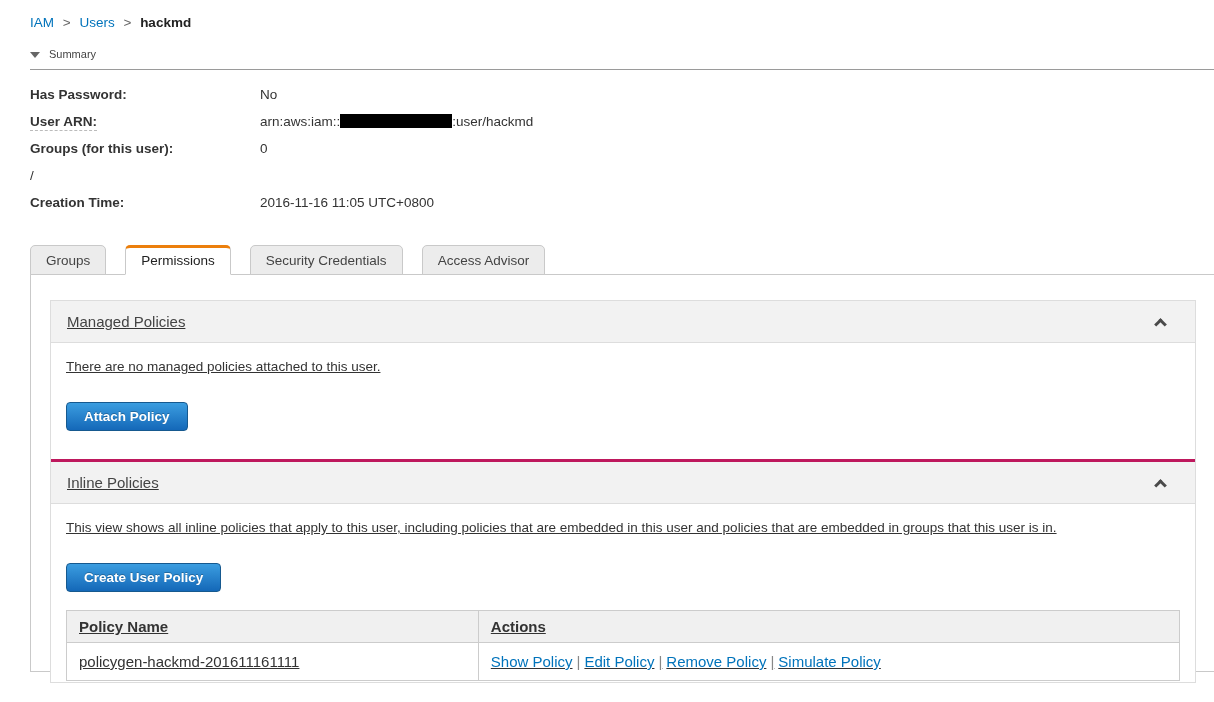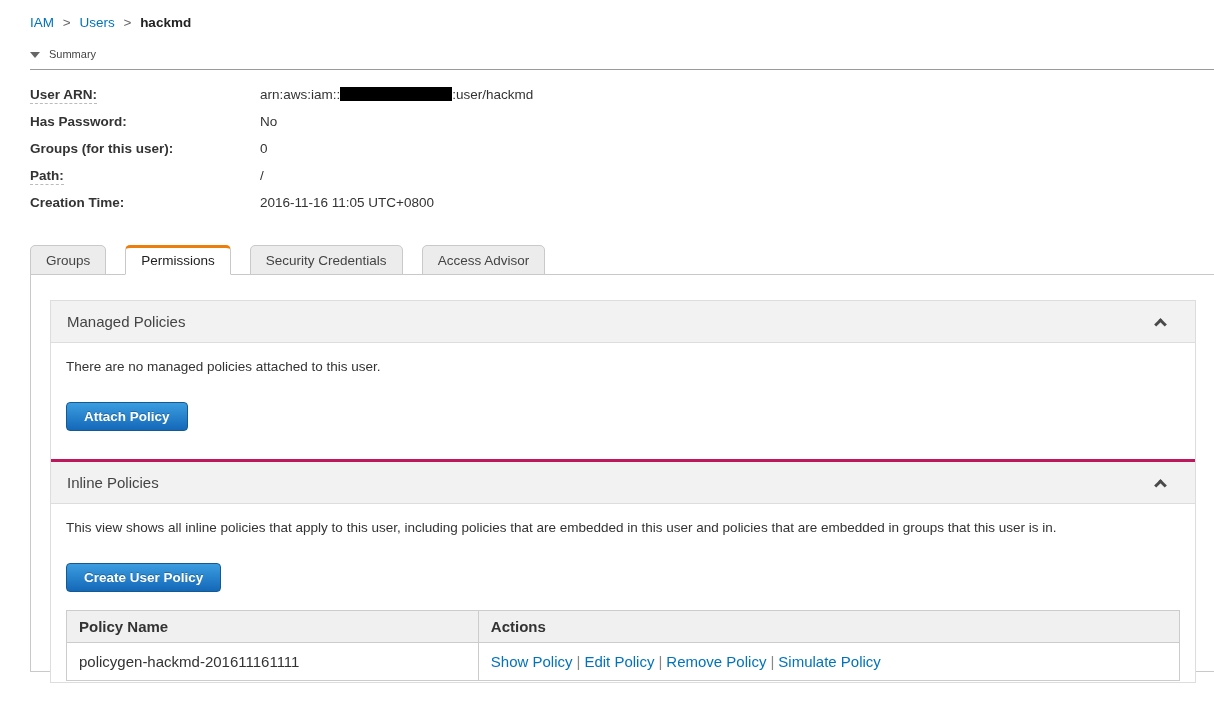--- a/index.html
+++ b/index.html
@@ -57,21 +57,21 @@
   
   .panel {
     margin-left: 30px;
     border: 1px solid #c9c9c9; border-right: none;
     background: #fff;
     padding: 25px 18px 22px 19px;
     height: 398px;
   }
 
   
-  .accordion { border: 1px solid #ddd; }
+  .accordion { border: 1px solid #ddd; text-decoration: underline; }
   .acc-header {
     background: #f2f2f2; padding: 12px 16px; font-size: 15px; color: #444;
     display: flex; justify-content: space-between; align-items: center;
     cursor: pointer;
   }
   .acc-header.bordered-bottom { border-bottom: 1px solid #ddd; }
   .acc-header.bordered-top { border-top: 3px solid #be185d; align-items: center; }
   .chevron-up {
     width: 9px; height: 9px; margin: 5px 14px 0 0;
     border-top: 3px solid #4a4a4a; border-right: 3px solid #4a4a4a;
@@ -114,33 +114,32 @@
 </div>
 
 <div class="summary-title">
   <span class="caret-down"></span>
   <span>Summary</span>
 </div>
 <hr class="top-divider">
 
 <div class="summary-fields">
   <div class="field-row">
+    <div class="field-label">Has Password:</div>
+    <div class="field-value">No</div>
+  </div>
+  <div class="field-row">
     <div class="field-label"><span class="dashed">User ARN:</span></div>
     <div class="field-value"><span>arn:aws:iam::</span><span class="redaction"></span><span>:user/hackmd</span></div>
-  </div>
-  <div class="field-row">
-    <div class="field-label">Has Password:</div>
-    <div class="field-value">No</div>
   </div>
   <div class="field-row">
     <div class="field-label">Groups (for this user):</div>
     <div class="field-value">0</div>
   </div>
   <div class="field-row">
-    <div class="field-label"><span class="dashed">Path:</span></div>
     <div class="field-value">/</div>
   </div>
   <div class="field-row">
     <div class="field-label">Creation Time:</div>
     <div class="field-value">2016-11-16 11:05 UTC+0800</div>
   </div>
 </div>
 
 <div class="tabs">
   <div class="tab">Groups</div>

